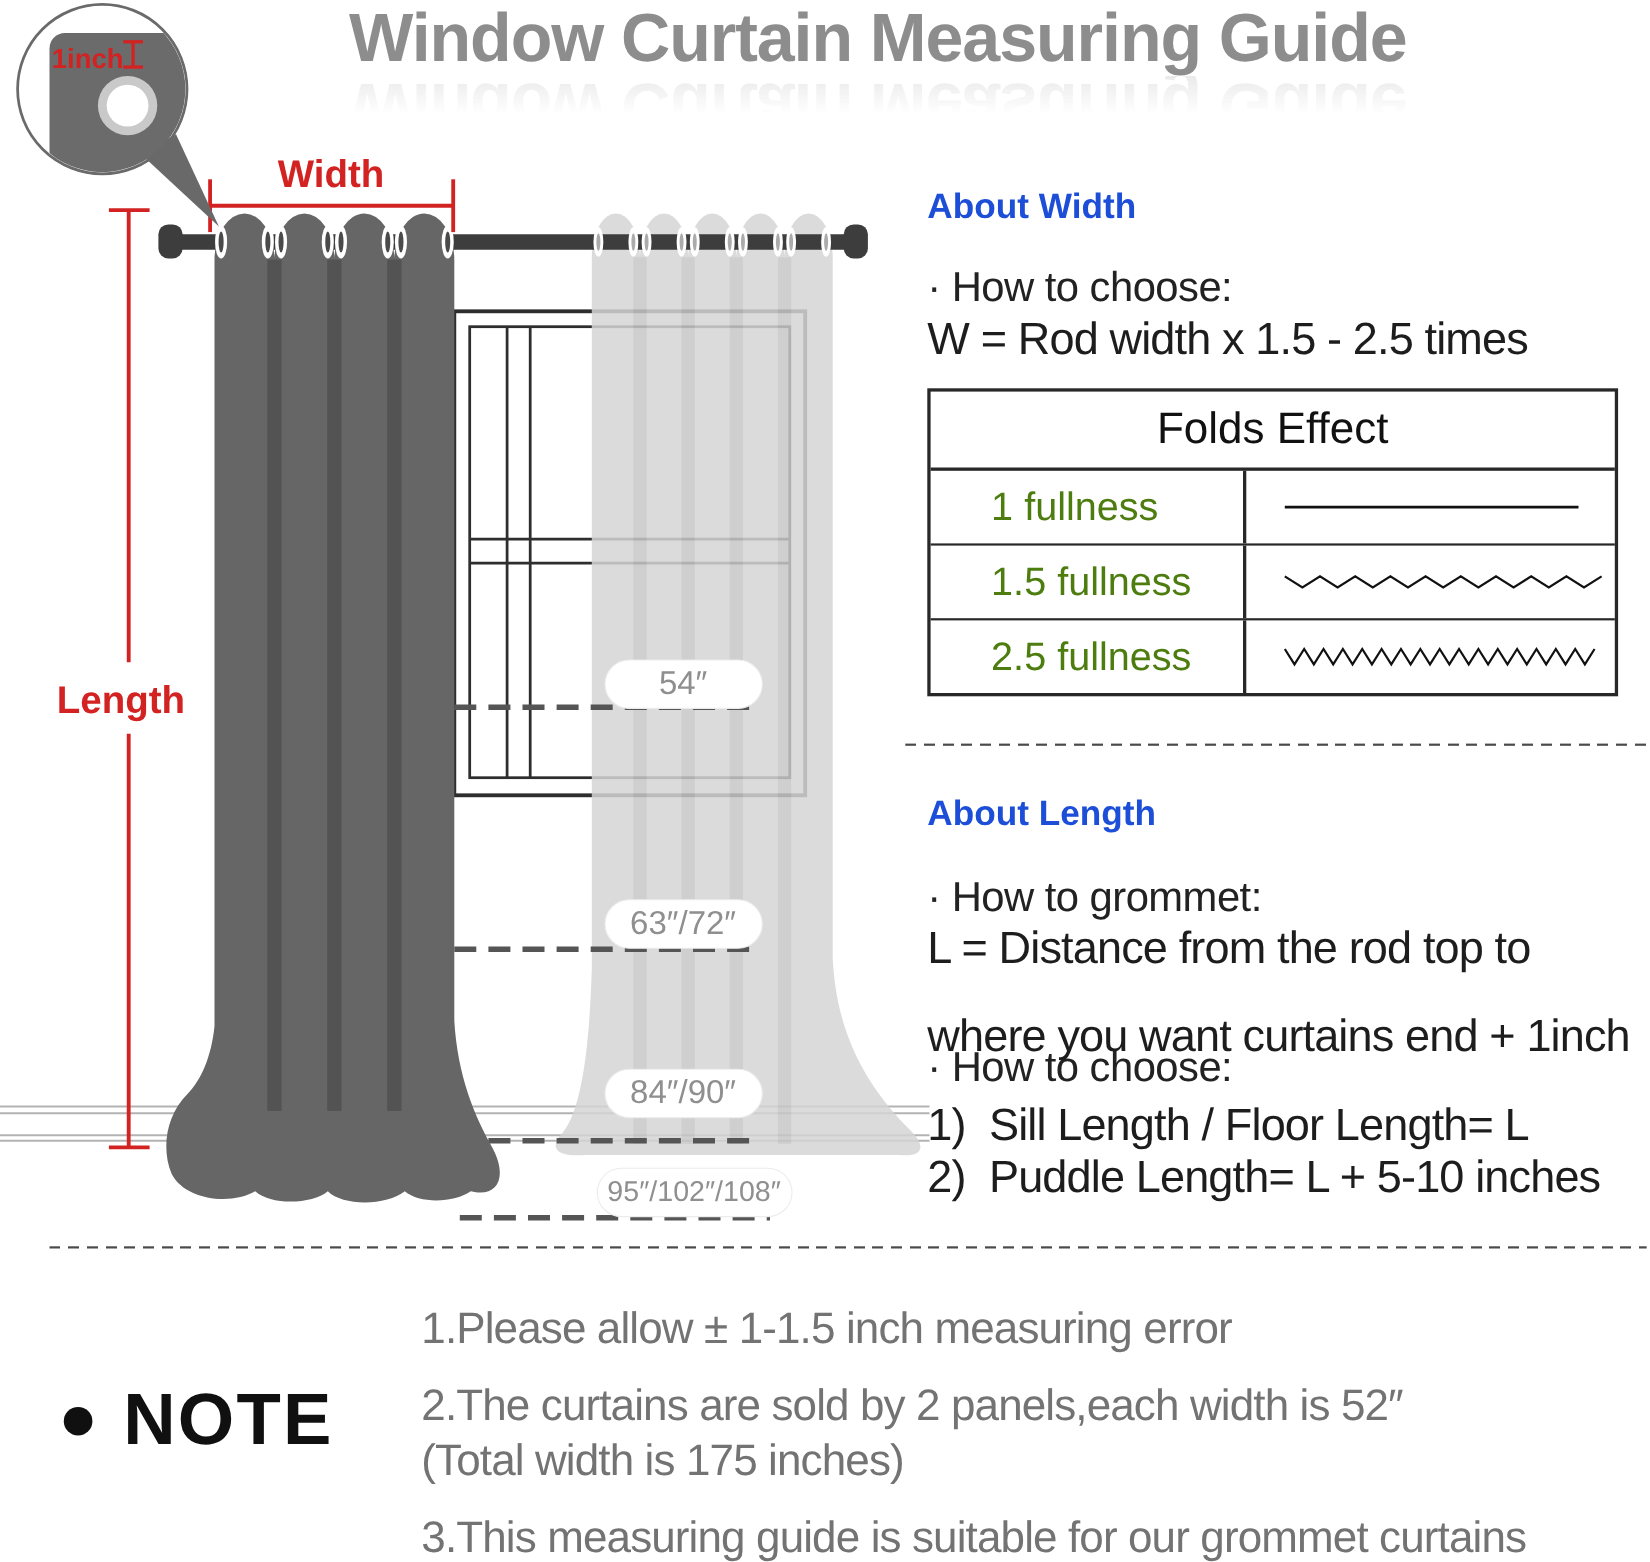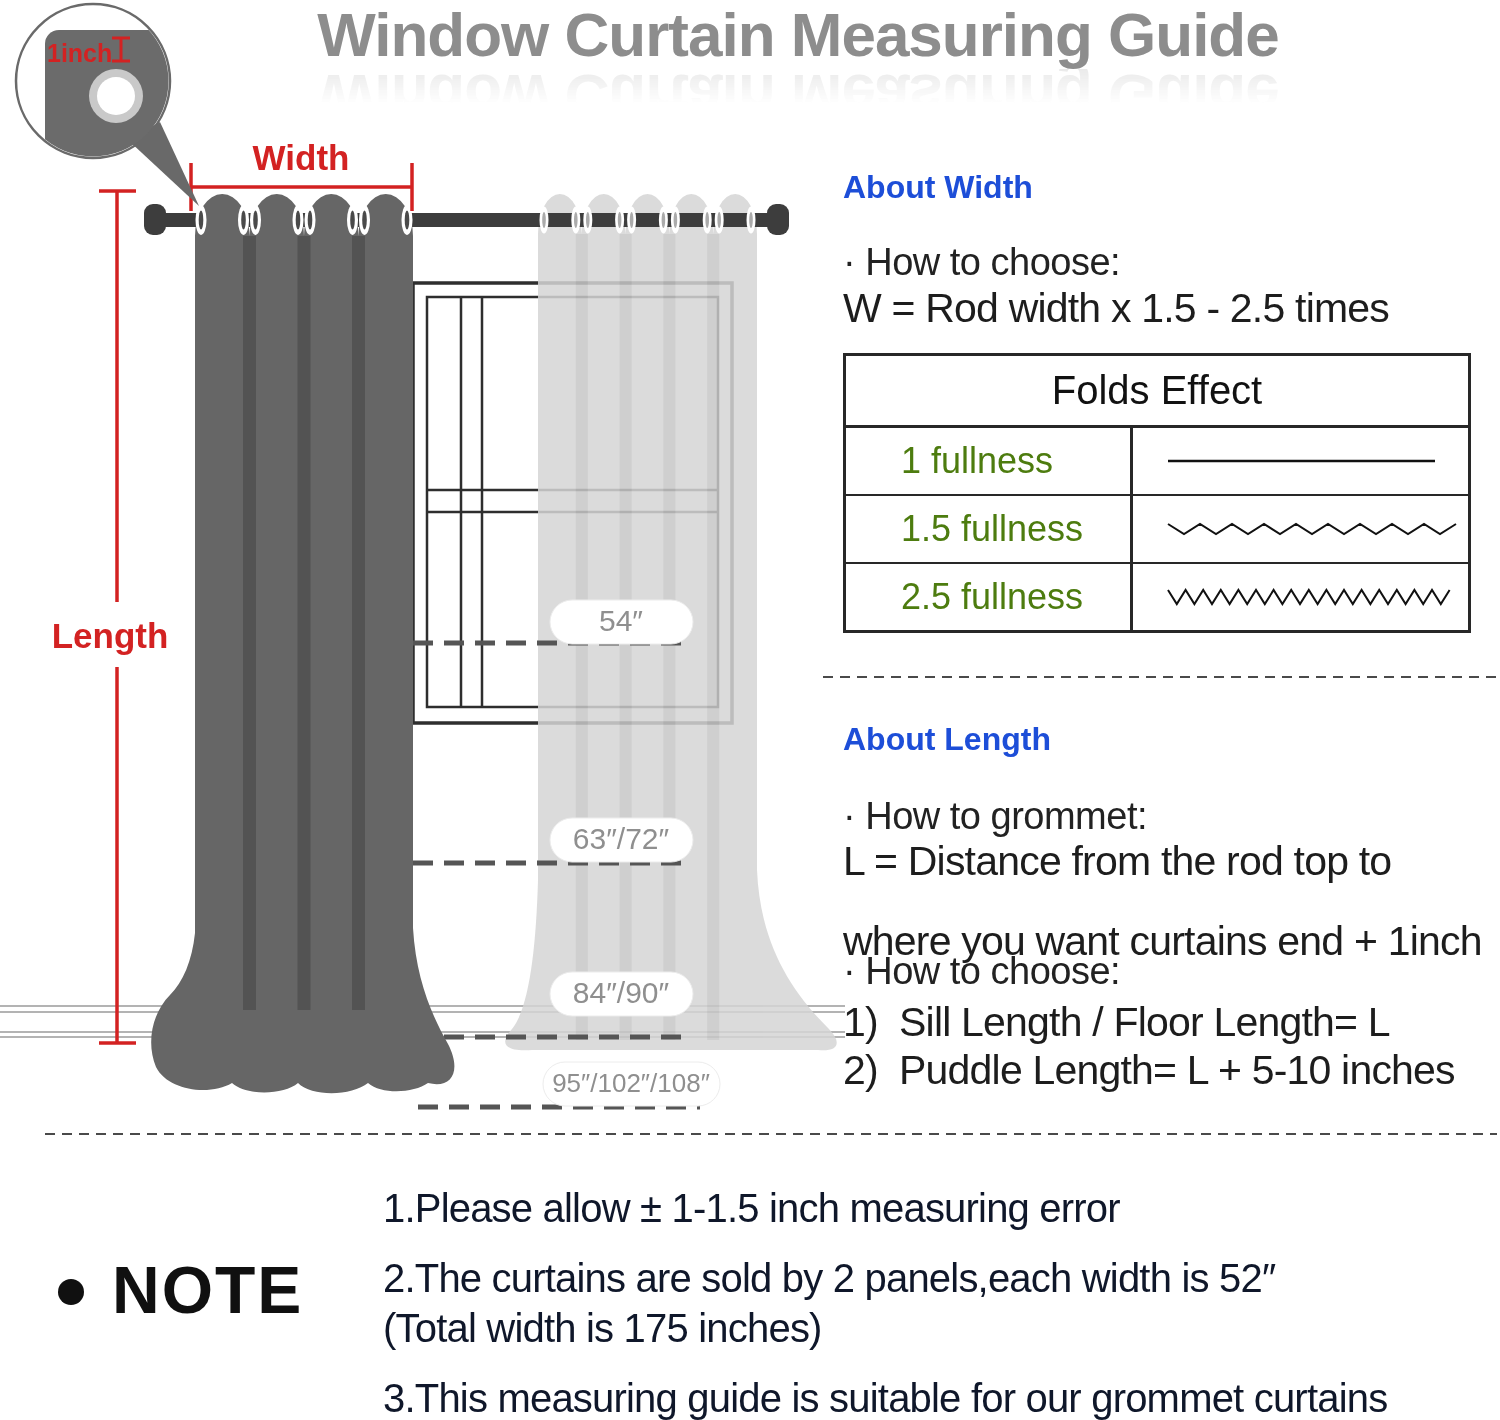--- a/index.html
+++ b/index.html
@@ -31,21 +31,21 @@
             padding-left:55px;font-size:36px;color:#4d7c0f;}
   .ft-visual{flex:1;display:flex;align-items:center;}
 
   
   .dash-div{position:absolute;height:2px;
     background-image:repeating-linear-gradient(90deg,#4a4a4a 0 10px,transparent 10px 17px);}
 
   
   .note-bullet{position:absolute;left:58px;top:1279px;width:26px;height:26px;border-radius:50%;background:#101010;}
   .note-title{position:absolute;left:112px;top:1252px;font-size:66px;font-weight:700;letter-spacing:2px;color:#101010;}
-  .note-item{position:absolute;left:383px;font-size:40px;letter-spacing:-0.8px;color:#0f172a;line-height:1.1;}
+  .note-item{position:absolute;left:383px;font-size:40px;letter-spacing:-0.8px;color:#737373;line-height:1.1;}
 
   svg{font-family:inherit;}
 </style>
 </head>
 <body>
 
 <div class="title-stack">
   <div class="title-main">Window Curtain Measuring Guide</div>
   <div class="title-reflect">Window Curtain Measuring Guide</div>
 </div>

